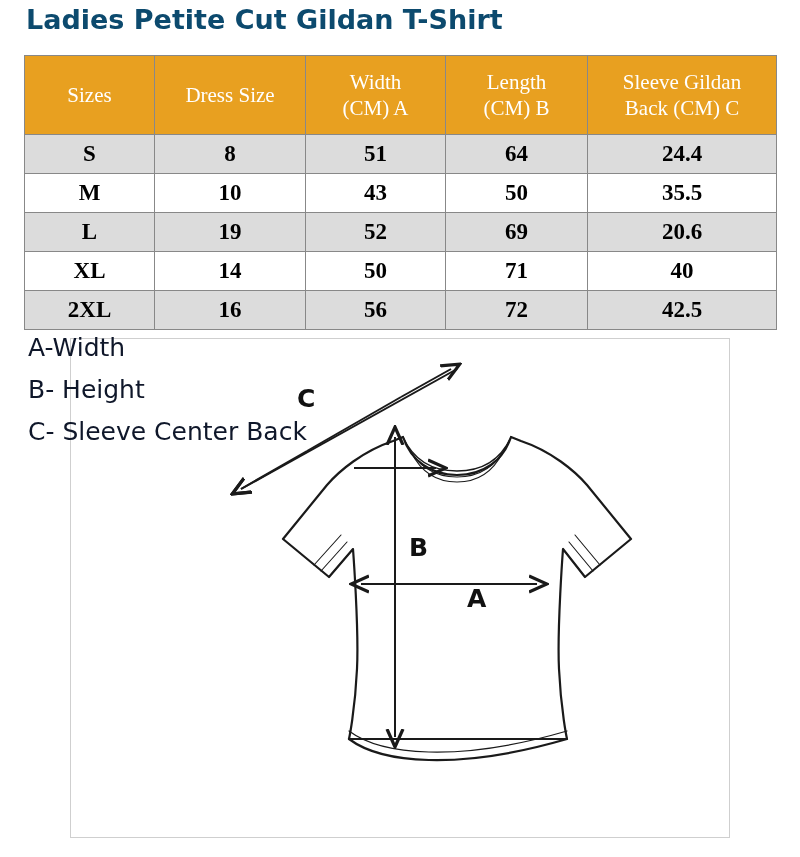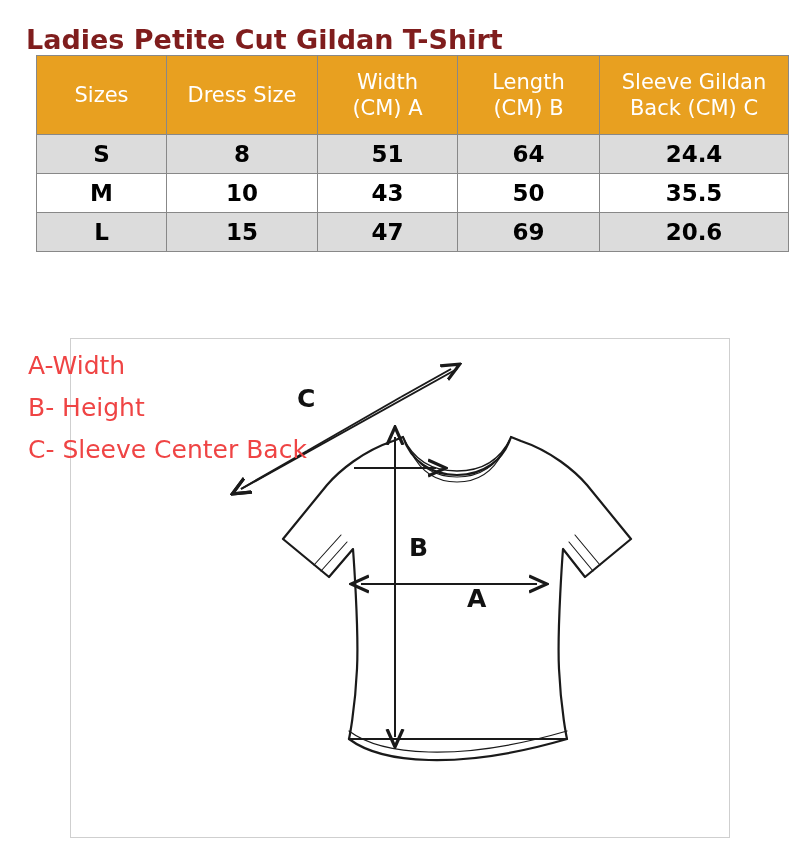--- a/index.html
+++ b/index.html
@@ -15,34 +15,35 @@
     overflow: hidden;
   }
   .page {
     position: relative;
     width: 800px;
     height: 857px;
   }
   .title {
     position: absolute;
     left: 26px;
-    top: 24px;
+    top: 4px;
     font-size: 27px;
     font-weight: bold;
     letter-spacing: 0px;
-    color: #7f1d1d;
+    color: #0c4a6e;
     white-space: nowrap;
   }
   table.size-table {
     position: absolute;
-    left: 36px;
+    left: 24px;
     top: 55px;
     width: 752px;
     border-collapse: collapse;
     table-layout: fixed;
+    font-family: Liberation Serif, serif;
   }
   table.size-table th,
   table.size-table td {
     border: 1px solid #888888;
     text-align: center;
     vertical-align: middle;
   }
   table.size-table thead th {
     background: #E8A020;
     color: #ffffff;
@@ -81,24 +82,24 @@
   .diagram-svg {
     position: absolute;
     left: 0;
     top: 0;
     width: 660px;
     height: 500px;
   }
   .legend {
     position: absolute;
     left: 28px;
-    top: 345px;
+    top: 327px;
     font-size: 25px;
     line-height: 1.68;
-    color: #ef4444;
+    color: #0f172a;
   }
   .legend div { white-space: nowrap; }
 </style>
 </head>
 <body>
 
 <div class="page">
 
   <div class="title">Ladies Petite Cut Gildan T-Shirt</div>
 
@@ -142,24 +143,38 @@
       </tr>
       <tr>
         <td>M</td>
         <td>10</td>
         <td>43</td>
         <td>50</td>
         <td>35.5</td>
       </tr>
       <tr class="alt">
         <td>L</td>
-        <td>15</td>
-        <td>47</td>
+        <td>19</td>
+        <td>52</td>
         <td>69</td>
         <td>20.6</td>
+      </tr>
+      <tr>
+        <td>XL</td>
+        <td>14</td>
+        <td>50</td>
+        <td>71</td>
+        <td>40</td>
+      </tr>
+      <tr class="alt">
+        <td>2XL</td>
+        <td>16</td>
+        <td>56</td>
+        <td>72</td>
+        <td>42.5</td>
       </tr>
     </tbody>
   </table>
 
   <div class="diagram-box">
     <svg class="diagram-svg" viewBox="0 0 660 500">
 
       <g fill="#ffffff" stroke="#1a1a1a" stroke-width="2.2" stroke-linejoin="round" stroke-linecap="round">
         <path d="M256 146
                  C 268 132, 292 112, 322 102

